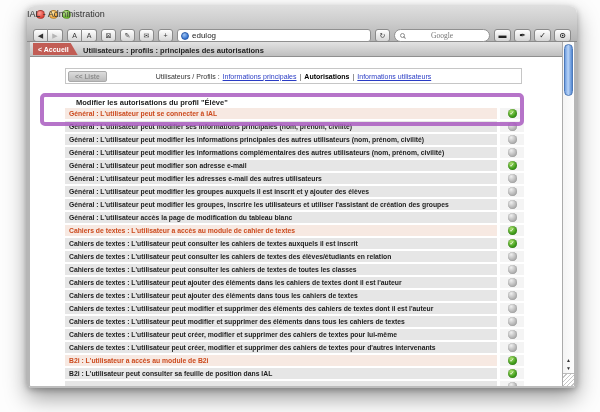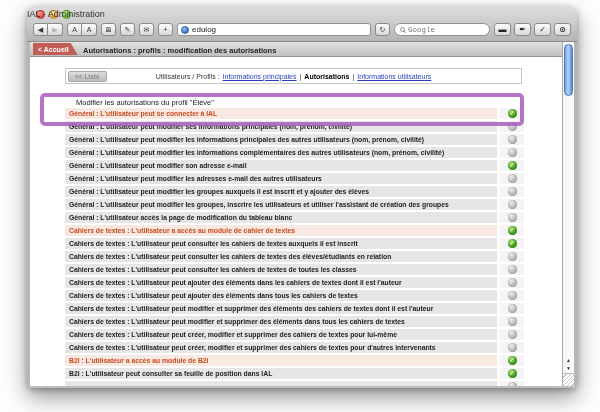--- a/index.html
+++ b/index.html
@@ -17,21 +17,21 @@
             background:linear-gradient(#dedede 0%,#cdcdcd 45%,#b4b4b4 100%); }
   .titlebar { position:relative; height:17px; }
   .win-title { position:absolute; left:0; right:0; top:3px; 
                font-size:9px; color:#333; }
   .lights { position:absolute; left:9px; top:4px; display:flex; gap:4px; }
   .light { width:9px; height:9px; border-radius:50%; border:1px solid rgba(0,0,0,.25); }
   .light.red    { background:radial-gradient(circle at 35% 30%, #ff9d94, #e0443a 70%); }
   .light.yellow { background:radial-gradient(circle at 35% 30%, #ffe9a8, #f0a63a 70%); }
   .light.green  { background:radial-gradient(circle at 35% 30%, #cdf3a2, #6cba2e 70%); }
 
-  .toolbar { position:relative; height:19px; display:flex; align-items:flex-start;
+  .toolbar { position:relative; height:19px; display:flex; align-items:flex-end;
              padding:0 6px; gap:4px; }
   .tb-group { display:flex; }
   .tb-btn { height:13px; min-width:15px; padding:0 3px; display:flex; align-items:center;
             justify-content:center; font-size:7px; color:#333;
             background:linear-gradient(#fefefe,#d6d6d6); border:1px solid #8a8a8a;
             border-radius:3px; }
   .tb-group .tb-btn { border-radius:0; border-left-width:0; }
   .tb-group .tb-btn:first-child { border-radius:3px 0 0 3px; border-left-width:1px; }
   .tb-group .tb-btn:last-child { border-radius:0 3px 3px 0; }
   .tb-btn.dim { color:#b5b5b5; }
@@ -43,21 +43,21 @@
              border:1px solid #2a5cab; }
   .addr input { border:none; outline:none; flex:1; font-size:8px; color:#222;
                 font-family:inherit; background:transparent; }
   .search { width:96px; height:13px; background:#fff; border:1px solid #909090;
             border-radius:7px; display:flex; align-items:center; padding:0 5px; gap:3px; }
   .mag { width:5px; height:5px; border:1px solid #8f8f8f; border-radius:50%;
          position:relative; flex:0 0 auto; }
   .mag::after { content:""; position:absolute; width:3px; height:1px; background:#8f8f8f;
                 right:-2px; bottom:-1px; transform:rotate(45deg); }
   .search input { border:none; outline:none; width:100%; font-size:7.5px; color:#999;
-                  font-family:Liberation Mono, monospace; background:transparent; }
+                  font-family:Liberation Serif, serif; background:transparent;margin-left:23px; }
   .tb-right { display:flex; gap:3px; }
   .tb-right .tb-btn { width:17px; font-size:8px; }
   .glyph-dark { color:#222; font-weight:bold; }
 
   
   .win-body { position:absolute; top:36px; left:0; right:0; bottom:0; display:flex;
               border-left:3px solid #b6b6b6; border-right:3px solid #b6b6b6;
               border-bottom:2px solid #bdbdbd; border-radius:0 0 4px 4px;
               background:#fff; overflow:hidden; }
   .content { flex:1; position:relative; overflow:hidden; background:#fff; }
@@ -80,21 +80,21 @@
               display:flex; align-items:center; font-size:6.5px; font-weight:bold;
               color:#8d8d8d; background:linear-gradient(#dcdcdc,#bdbdbd);
               border:1px solid #a9a9a9; border-radius:2px; }
   .nav-links { display:flex; align-items:center; gap:3px; }
   .nav-link { color:var(--accent-link,#2a3cc4); text-decoration:underline; cursor:pointer; }
   .nav-current { color:#000; font-weight:bold; }
   .nav-sep { color:#444; }
 
   
   .page-heading { position:absolute; left:38px; top:56px; font-size:7.5px;
-                  font-weight:normal; color:#222;padding-left:8px; }
+                  font-weight:bold; color:#222;padding-left:8px; }
 
   
   .perm-list { position:absolute; left:35px; top:66px; width:459px; list-style:none; }
   .perm-row { display:flex; height:11px; margin-bottom:2px; }
   .perm-text { flex:1; background:#e6e6e6; font-size:6.8px; font-weight:bold;
                color:#1c1c1c; line-height:11px; padding-left:4px; white-space:nowrap;
                overflow:hidden; }
   .perm-row.header-row .perm-text { background:var(--section-bg,#f7e9e2);
                color:var(--section-text,#cc4a1d); }
   .ball-cell { width:24px; margin-left:3px; background:#f4f4f4; display:flex;
@@ -188,21 +188,21 @@
           </span>
       </div>
     </div>
   </div>
 
   <div class="win-body">
     <div class="content">
 
       <div class="crumb-bar">
         <span class="home-tab">&lt; Accueil</span>
-        <span class="crumb-title">Autorisations : profils : modification des autorisations</span>
+        <span class="crumb-title">Utilisateurs : profils : principales des autorisations</span>
       </div>
 
       <div class="nav-strip">
         <span class="list-btn">&lt;&lt; Liste</span>
         <span class="nav-links">
           <span>Utilisateurs / Profils :</span>
           <span class="nav-link">Informations principales</span>
           <span class="nav-sep">|</span>
           <span class="nav-current">Autorisations</span>
           <span class="nav-sep">|</span>

